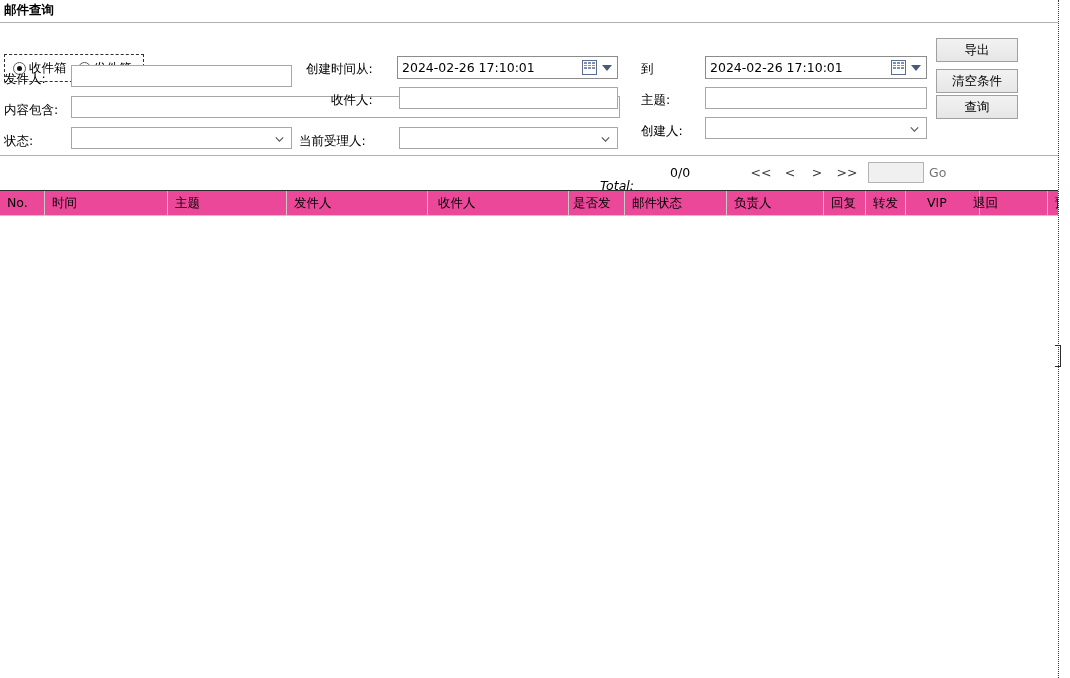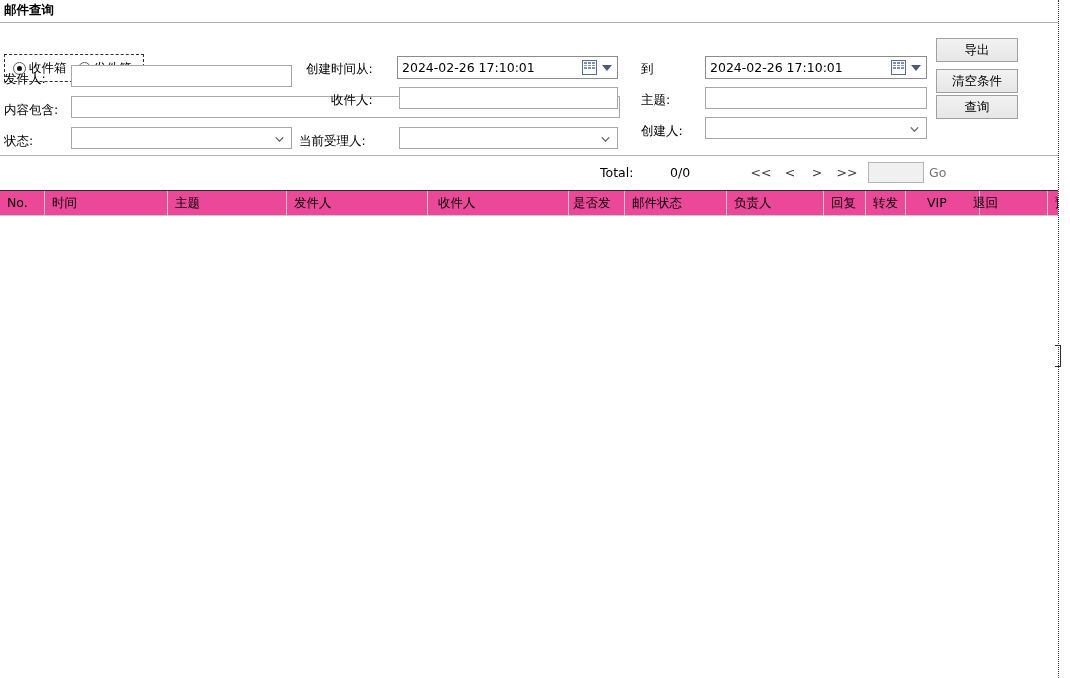--- a/index.html
+++ b/index.html
@@ -388,21 +388,21 @@
           </svg>
       </span>
     </div>
 
     <button class="btn" style="left:936px; top:15px; width:82px;">导出</button>
     <button class="btn" style="left:936px; top:46px; width:82px;">清空条件</button>
     <button class="btn" style="left:936px; top:72px; width:82px;">查询</button>
   </div>
 
   <div id="pager">
-    <span class="pager-el" style="left:600px; top:8px;">Total:</span>
+    <span class="pager-el" style="left:600px; top:21px;font-style:italic;">Total:</span>
     <span class="pager-el" style="left:670px; top:8px;">0/0</span>
     <span class="pager-nav" style="left:750px; top:8px; width:22px;">&lt;&lt;</span>
     <span class="pager-nav" style="left:782px; top:8px; width:16px;">&lt;</span>
     <span class="pager-nav" style="left:809px; top:8px; width:16px;">&gt;</span>
     <span class="pager-nav" style="left:836px; top:8px; width:22px;">&gt;&gt;</span>
     <span class="pager-el" style="left:929px; top:8px; color:#737373;">Go</span>
   </div>
   <input id="page-input" value="" style="">
 
   <div id="grid">

